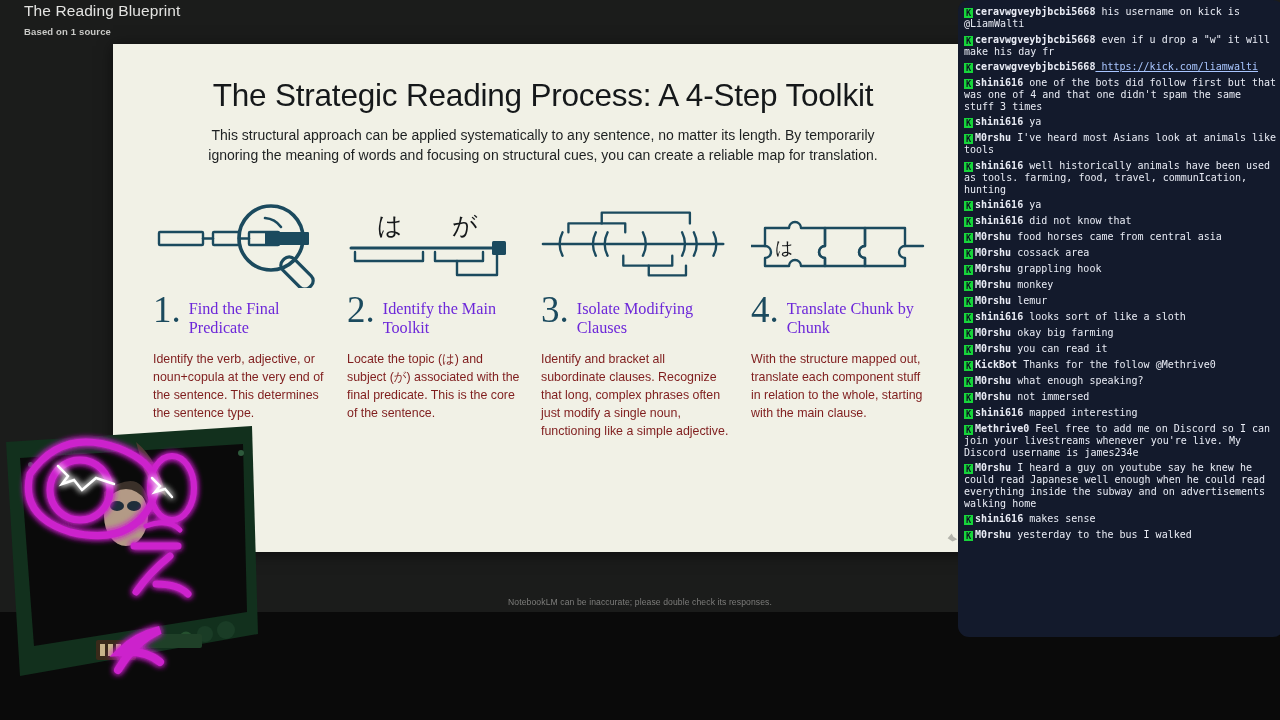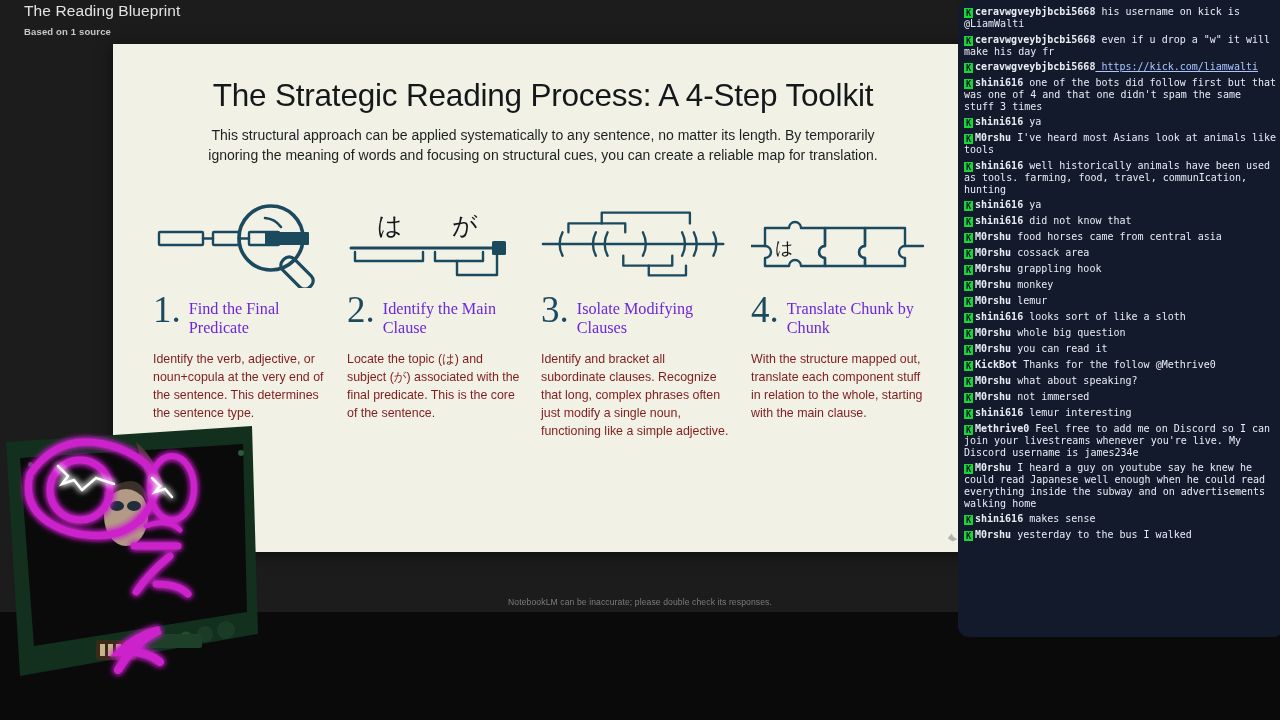--- a/index.html
+++ b/index.html
@@ -117,21 +117,21 @@
               <text class="jp" x="105" y="32" font-size="25">が</text>
               <line class="ink" x1="4" y1="46" x2="152" y2="46" style="stroke-width:3"></line>
               <path class="ink" d="M8 50 v9 H76 v-9"></path>
               <path class="ink" d="M88 50 v9 H136 v-9"></path>
               <path class="ink" d="M110 59 v14 H150 v-23"></path>
               <rect class="ink-fill" x="145" y="39" width="14" height="14" rx="1.5"></rect>
             </svg>
           </div>
           <div class="step-head">
             <div class="step-num">2.</div>
-            <div class="step-name">Identify the Main Clause</div>
+            <div class="step-name">Identify the Main Toolkit</div>
           </div>
           <div class="step-body">Locate the topic (は) and subject (が) associated with the final predicate. This is the core of the sentence.</div>
         </div>
 
         <div class="step">
           <div class="step-icon">
             <svg width="196" height="86" viewBox="0 0 196 86">
               <line class="ink" x1="2" y1="42" x2="186" y2="42" style="stroke-width:2.6"></line>
               <path class="ink" d="M22 30 q-6 12 0 24"></path>
               <path class="ink" d="M56 30 q-6 12 0 24"></path>
@@ -247,24 +247,24 @@
     <div class="msg"><span class="badge">K</span><span class="user">M0rshu</span><span class="text"> I've heard most Asians look at animals like tools</span></div>
     <div class="msg"><span class="badge">K</span><span class="user">shini616</span><span class="text"> well historically animals have been used as tools. farming, food, travel, communIcation, hunting</span></div>
     <div class="msg"><span class="badge">K</span><span class="user">shini616</span><span class="text"> ya</span></div>
     <div class="msg"><span class="badge">K</span><span class="user">shini616</span><span class="text"> did not know that</span></div>
     <div class="msg"><span class="badge">K</span><span class="user">M0rshu</span><span class="text"> food horses came from central asia</span></div>
     <div class="msg"><span class="badge">K</span><span class="user">M0rshu</span><span class="text"> cossack area</span></div>
     <div class="msg"><span class="badge">K</span><span class="user">M0rshu</span><span class="text"> grappling hook</span></div>
     <div class="msg"><span class="badge">K</span><span class="user">M0rshu</span><span class="text"> monkey</span></div>
     <div class="msg"><span class="badge">K</span><span class="user">M0rshu</span><span class="text"> lemur</span></div>
     <div class="msg"><span class="badge">K</span><span class="user">shini616</span><span class="text"> looks sort of like a sloth</span></div>
-    <div class="msg"><span class="badge">K</span><span class="user">M0rshu</span><span class="text"> whole big question</span></div>
+    <div class="msg"><span class="badge">K</span><span class="user">M0rshu</span><span class="text"> okay big farming</span></div>
     <div class="msg"><span class="badge">K</span><span class="user">M0rshu</span><span class="text"> you can read it</span></div>
     <div class="msg"><span class="badge">K</span><span class="user">KickBot</span><span class="text"> Thanks for the follow @Methrive0</span></div>
-    <div class="msg"><span class="badge">K</span><span class="user">M0rshu</span><span class="text"> what about speaking?</span></div>
+    <div class="msg"><span class="badge">K</span><span class="user">M0rshu</span><span class="text"> what enough speaking?</span></div>
     <div class="msg"><span class="badge">K</span><span class="user">M0rshu</span><span class="text"> not immersed</span></div>
-    <div class="msg"><span class="badge">K</span><span class="user">shini616</span><span class="text"> lemur interesting</span></div>
+    <div class="msg"><span class="badge">K</span><span class="user">shini616</span><span class="text"> mapped interesting</span></div>
     <div class="msg"><span class="badge">K</span><span class="user">Methrive0</span><span class="text"> Feel free to add me on Discord so I can join your livestreams whenever you're live. My Discord username is james234e</span></div>
     <div class="msg"><span class="badge">K</span><span class="user">M0rshu</span><span class="text"> I heard a guy on youtube say he knew he could read Japanese well enough when he could read everything inside the subway and on advertisements walking home</span></div>
     <div class="msg"><span class="badge">K</span><span class="user">shini616</span><span class="text"> makes sense</span></div>
     <div class="msg"><span class="badge">K</span><span class="user">M0rshu</span><span class="text"> yesterday to the bus I walked</span></div>
   </div>
 <div id="chat-bottom-mask"></div>
 
 </body></html>

